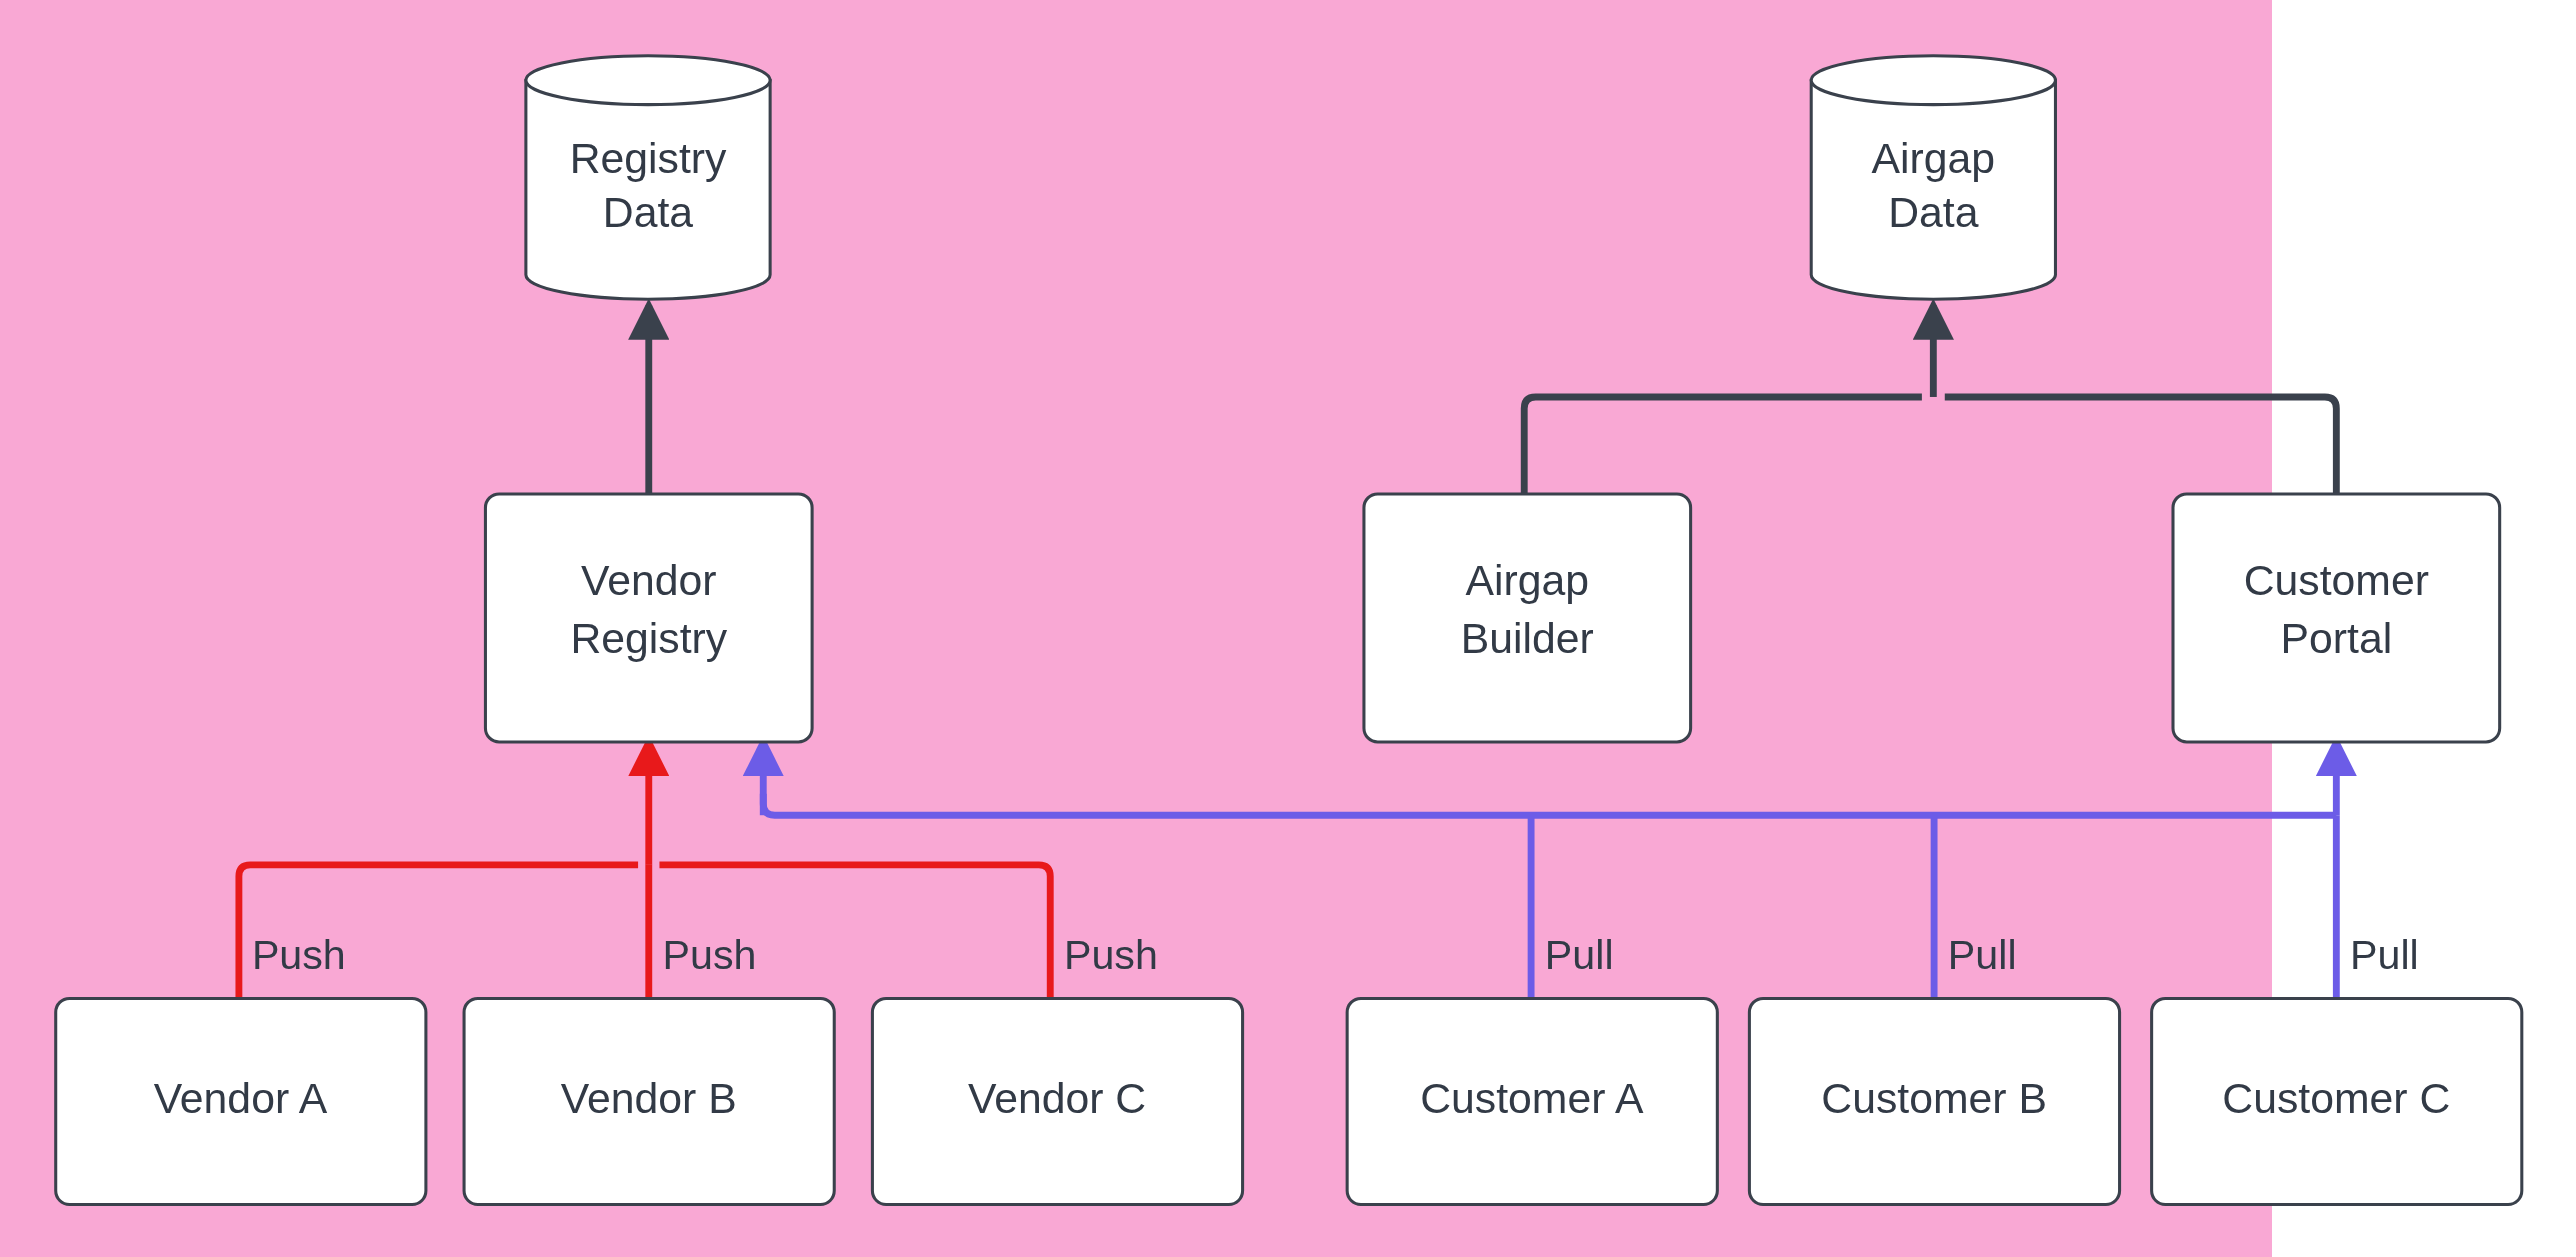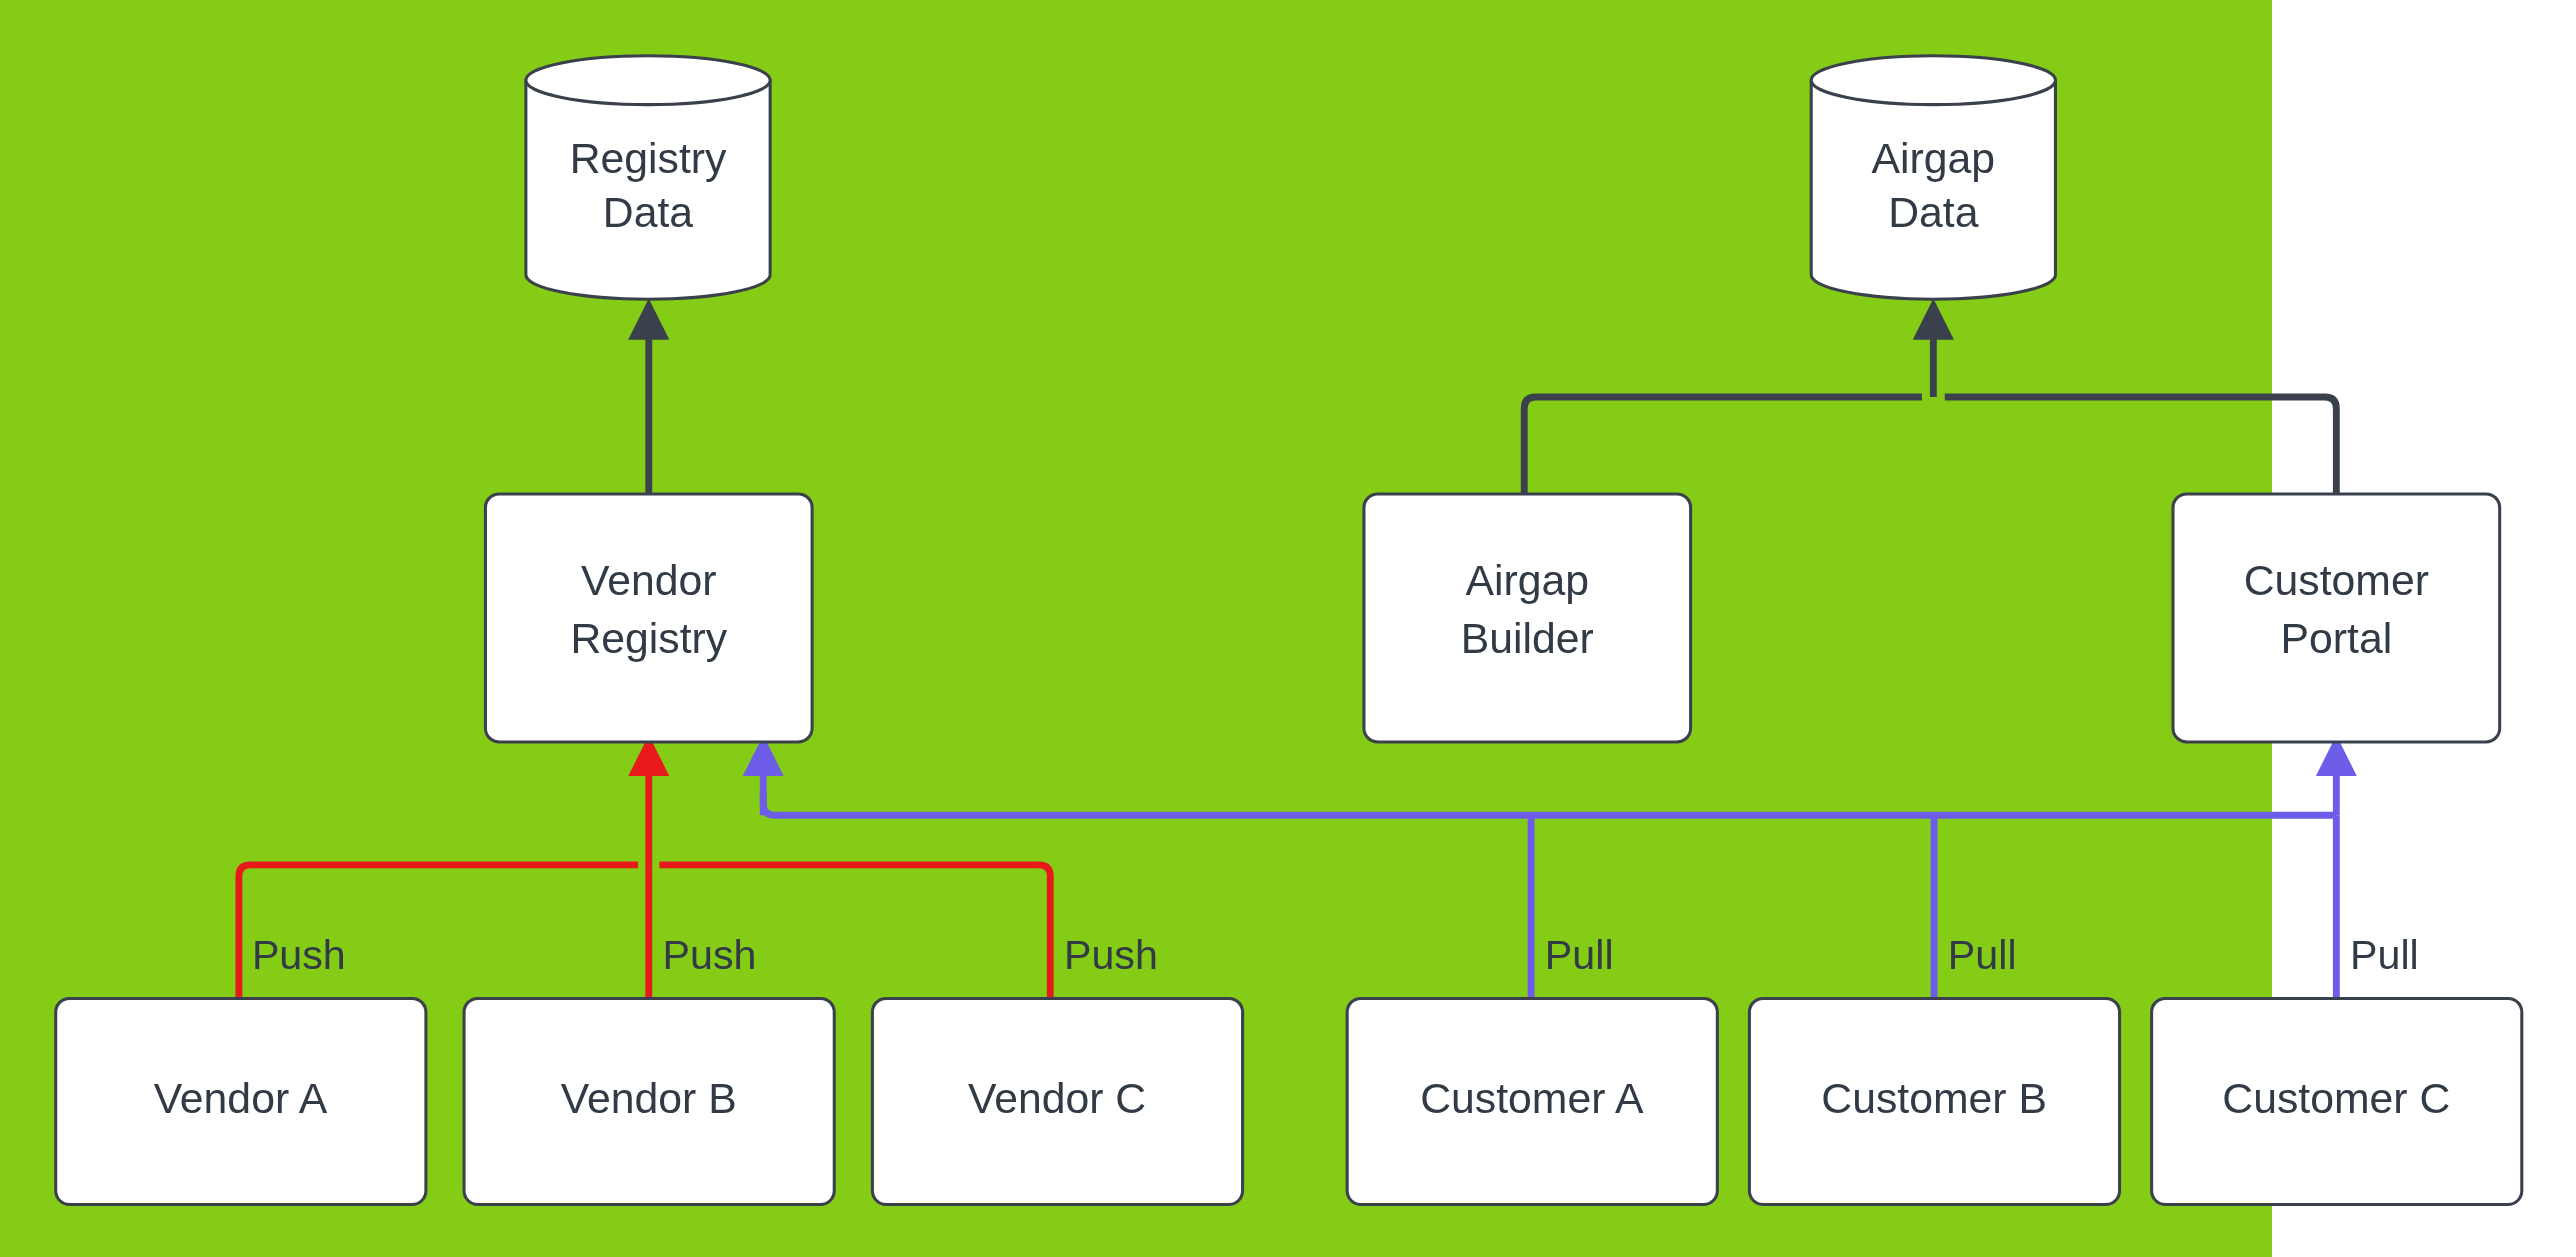--- a/index.html
+++ b/index.html
@@ -11,21 +11,21 @@
   body {
     width: 2576px;
     height: 1258px;
     overflow: hidden;
     font-family: "Liberation Sans", "DejaVu Sans", sans-serif;
   }
   #diagram-root {
     position: relative;
     width: 2272px;
     height: 1258px;
-    background: #84cc16;
+    background: #f9a8d4;
     text-decoration: underline;
   }
   svg#diagram-canvas {
     position: absolute;
     top: 0;
     left: 0;
     width: 2576px;
     height: 1258px;
     display: block;
   }

